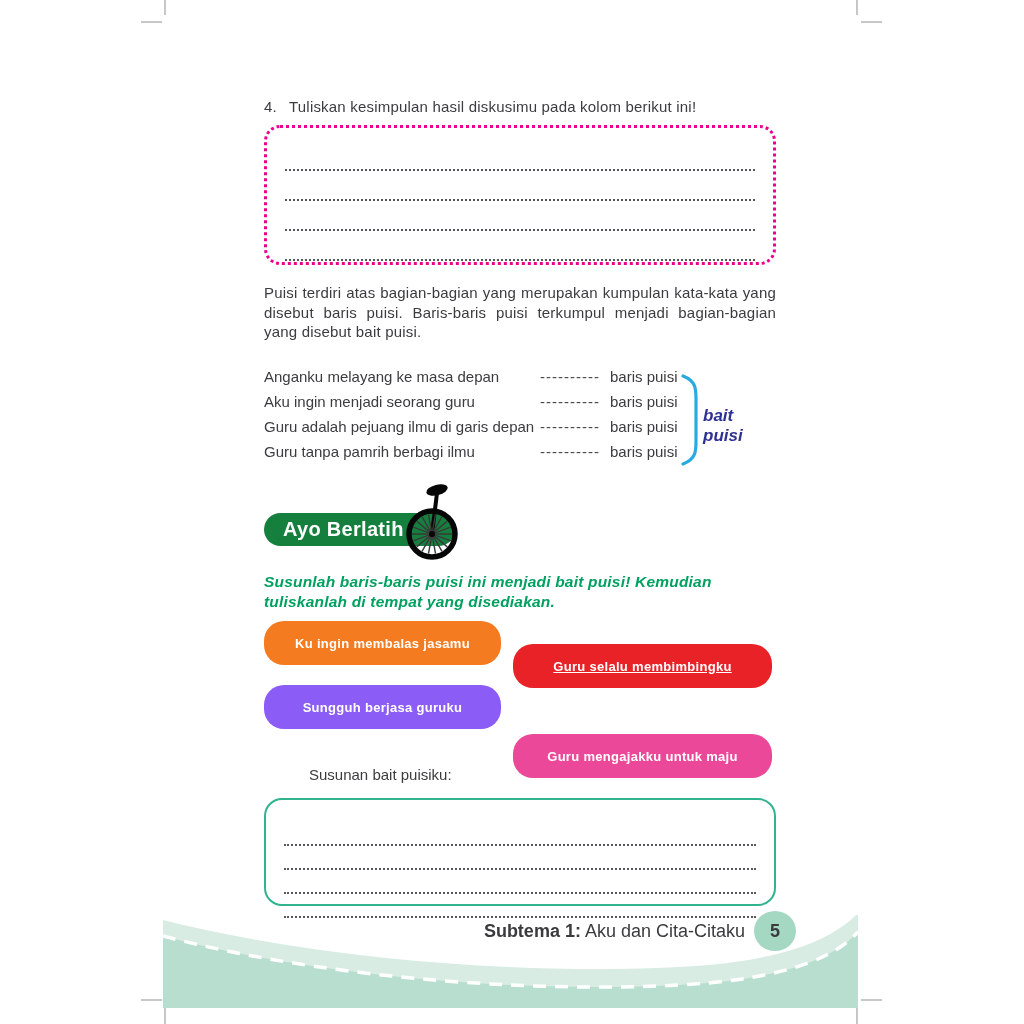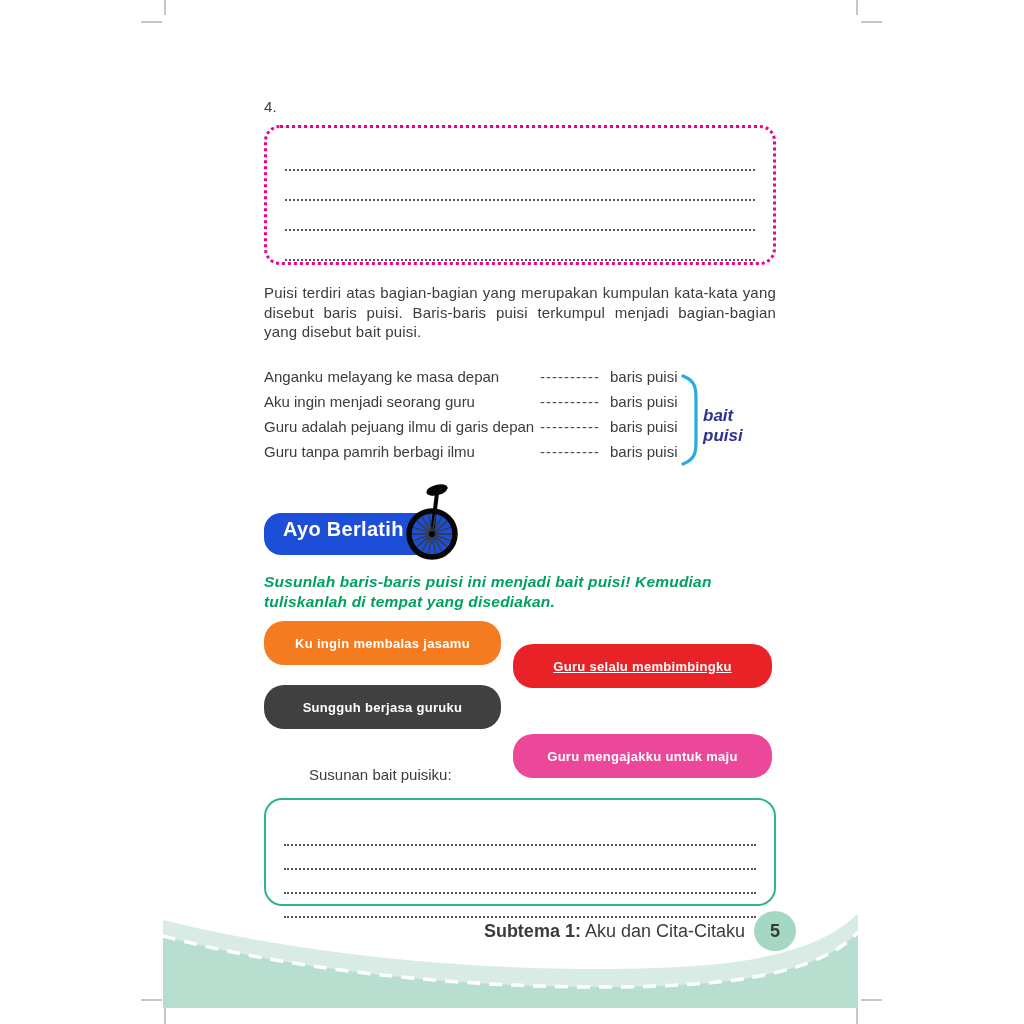--- a/index.html
+++ b/index.html
@@ -24,21 +24,21 @@
   .poem{top:368px;height:102px;font-size:15px;}
   .poemrow{display:flex;height:25px;align-items:flex-start;}
   .poemrow .ptext{flex:0 0 276px;}
   .poemrow .pdash{flex:0 0 70px;letter-spacing:1px;color:#4a4b4d;}
   .poemrow .plabel{color:#3b3c3e;}
   .bracket{position:absolute;left:417px;top:5px;}
   .baitlabel{position:absolute;left:439px;top:38px;font-size:17px;font-weight:bold;
              font-style:italic;color:#2e3192;}
   
   .practice-header{top:486px;height:78px;}
-  .ayopill{position:absolute;left:0;top:27px;width:191px;height:42px;background:#1d4ed8;
+  .ayopill{position:absolute;left:0;top:27px;width:191px;height:33px;background:#15803d;
            border-radius:17px;color:#ffffff;font-size:20px;font-weight:bold;
            line-height:33px;padding-left:19px;box-sizing:border-box;letter-spacing:.3px;}
   .unicycle{position:absolute;left:140px;top:-5px;}
   
   .instruction{top:572px;font-size:15.5px;line-height:19.5px;font-weight:bold;
                font-style:italic;color:#00a160;letter-spacing:.2px;}
   
   .cards{top:621px;height:133px;}
   .card{position:absolute;height:44px;border-radius:20px;color:#fff;font-weight:bold;
         font-size:13px;display:flex;align-items:center;justify-content:center;
@@ -72,20 +72,21 @@
   <div class="crop" style="left:141px;top:21px;width:21px;height:2px;"></div>
   <div class="crop" style="left:856px;top:0;width:2px;height:15px;"></div>
   <div class="crop" style="left:861px;top:21px;width:21px;height:2px;"></div>
   <div class="crop" style="left:141px;top:999px;width:21px;height:2px;"></div>
   <div class="crop" style="left:164px;top:1007px;width:2px;height:17px;"></div>
   <div class="crop" style="left:861px;top:999px;width:21px;height:2px;"></div>
   <div class="crop" style="left:856px;top:1007px;width:2px;height:17px;"></div>
 
   <div class="col question">
     <span class="qnum">4.</span>
+    <span>Tuliskan kesimpulan hasil diskusimu pada kolom berikut ini!</span>
   </div>
 
   <div class="col pinkbox">
     <div class="wline"></div>
     <div class="wline"></div>
     <div class="wline"></div>
     <div class="wline"></div>
   </div>
 
   <div class="col para">Puisi terdiri atas bagian-bagian yang merupakan kumpulan kata-kata yang disebut baris puisi. Baris-baris puisi terkumpul menjadi bagian-bagian yang disebut bait puisi.</div>
@@ -136,21 +137,21 @@
       </g>
       <circle cx="28" cy="53" r="3" fill="#060606"></circle>
     </svg>
   </div>
 
   <div class="col instruction">Susunlah baris-baris puisi ini menjadi bait puisi! Kemudian tuliskanlah di tempat yang disediakan.</div>
 
   <div class="col cards" style="position:absolute;">
     <div class="card card0" style="background: rgb(244, 123, 32);">Ku ingin membalas jasamu</div>
     <div class="card card1" style="background: rgb(233, 34, 39);">Guru selalu membimbingku</div>
-    <div class="card card2" style="background: #404040;">Sungguh berjasa guruku</div>
+    <div class="card card2" style="background: #8b5cf6;">Sungguh berjasa guruku</div>
     <div class="card card3" style="background: #ec4899; margin-top: 27px;">Guru mengajakku untuk maju</div>
   </div>
 
   <div class="col answer-label">Susunan bait puisiku:</div>
   <div class="col tealbox">
     <div class="wline"></div>
     <div class="wline"></div>
     <div class="wline"></div>
     <div class="wline"></div>
   </div>

